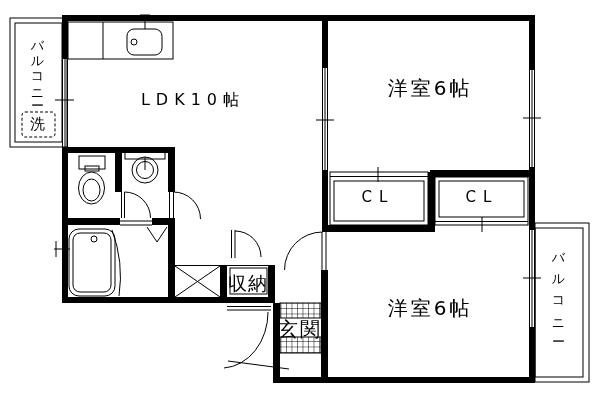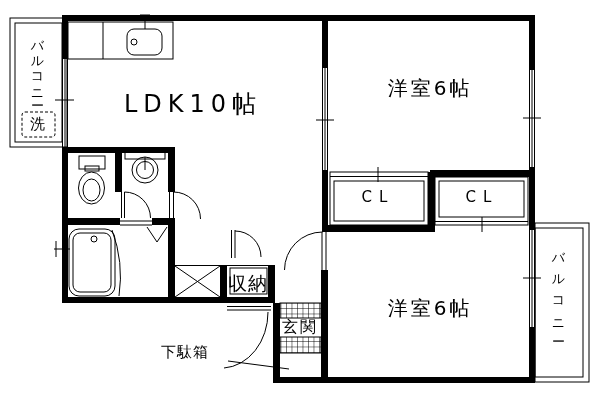--- a/index.html
+++ b/index.html
@@ -2,27 +2,27 @@
 <html><head>
 <meta charset="utf-8">
 <style>
   html,body{margin:0;padding:0;background:#ffffff;}
   .plan{position:relative;width:600px;height:400px;background:#ffffff;overflow:hidden;
         font-family:"DejaVu Sans","Liberation Sans",sans-serif;color:#000;}
   .plan svg{position:absolute;left:0;top:0;}
   .lbl{position:absolute;color:#000;white-space:nowrap;line-height:1;}
   .center{text-align:center;}
   .vert{writing-mode:vertical-rl;text-orientation:upright;}
-  .ldk-lbl{left:98px;top:92px;width:190px;font-size:24px;letter-spacing:6px;}
+  .ldk-lbl{left:98px;top:92px;width:190px;font-size:16px;letter-spacing:6px;}
   .bed1-lbl{left:357px;top:78px;width:146px;font-size:20px;letter-spacing:3px;}
   .bed2-lbl{left:357px;top:298px;width:146px;font-size:20px;letter-spacing:3px;}
   .cl1-lbl{left:346px;top:190px;width:64px;font-size:15px;letter-spacing:7px;}
   .cl2-lbl{left:450px;top:190px;width:64px;font-size:15px;letter-spacing:7px;}
   .sto-lbl{left:227px;top:274px;width:42px;font-size:19px;letter-spacing:1px;}
-  .gen-lbl{left:278px;top:319px;width:44px;font-size:16px;letter-spacing:2px;}
+  .gen-lbl{left:278px;top:319px;width:44px;font-size:20px;letter-spacing:2px;}
   .geta-lbl{left:161px;top:345px;width:70px;font-size:15px;letter-spacing:1px;}
   .balL-lbl{left:31px;top:31px;height:95px;font-size:13px;letter-spacing:2px;}
   .balR-lbl{left:552px;top:243px;height:135px;font-size:13px;letter-spacing:8px;}
   .sen-lbl{left:30px;top:117px;font-size:15px;}
 </style>
 </head>
 <body>
 
 <div class="plan">
 
@@ -143,18 +143,17 @@
     <path d="M228 361 L289 369" stroke="#000" stroke-width="1" fill="none"></path>
   </svg>
 
   <div class="lbl ldk-lbl center">LDK10帖</div>
   <div class="lbl bed1-lbl center">洋室6帖</div>
   <div class="lbl bed2-lbl center">洋室6帖</div>
   <div class="lbl cl1-lbl center">CL</div>
   <div class="lbl cl2-lbl center">CL</div>
   <div class="lbl sto-lbl center">収納</div>
   <div class="lbl gen-lbl center">玄関</div>
-  <div class="lbl geta-lbl">下駄箱</div>
   <div class="lbl vert balL-lbl">バルコニー</div>
   <div class="lbl vert balR-lbl">バルコニー</div>
   <div class="lbl sen-lbl">洗</div>
 
 </div>
 
 </body></html>

